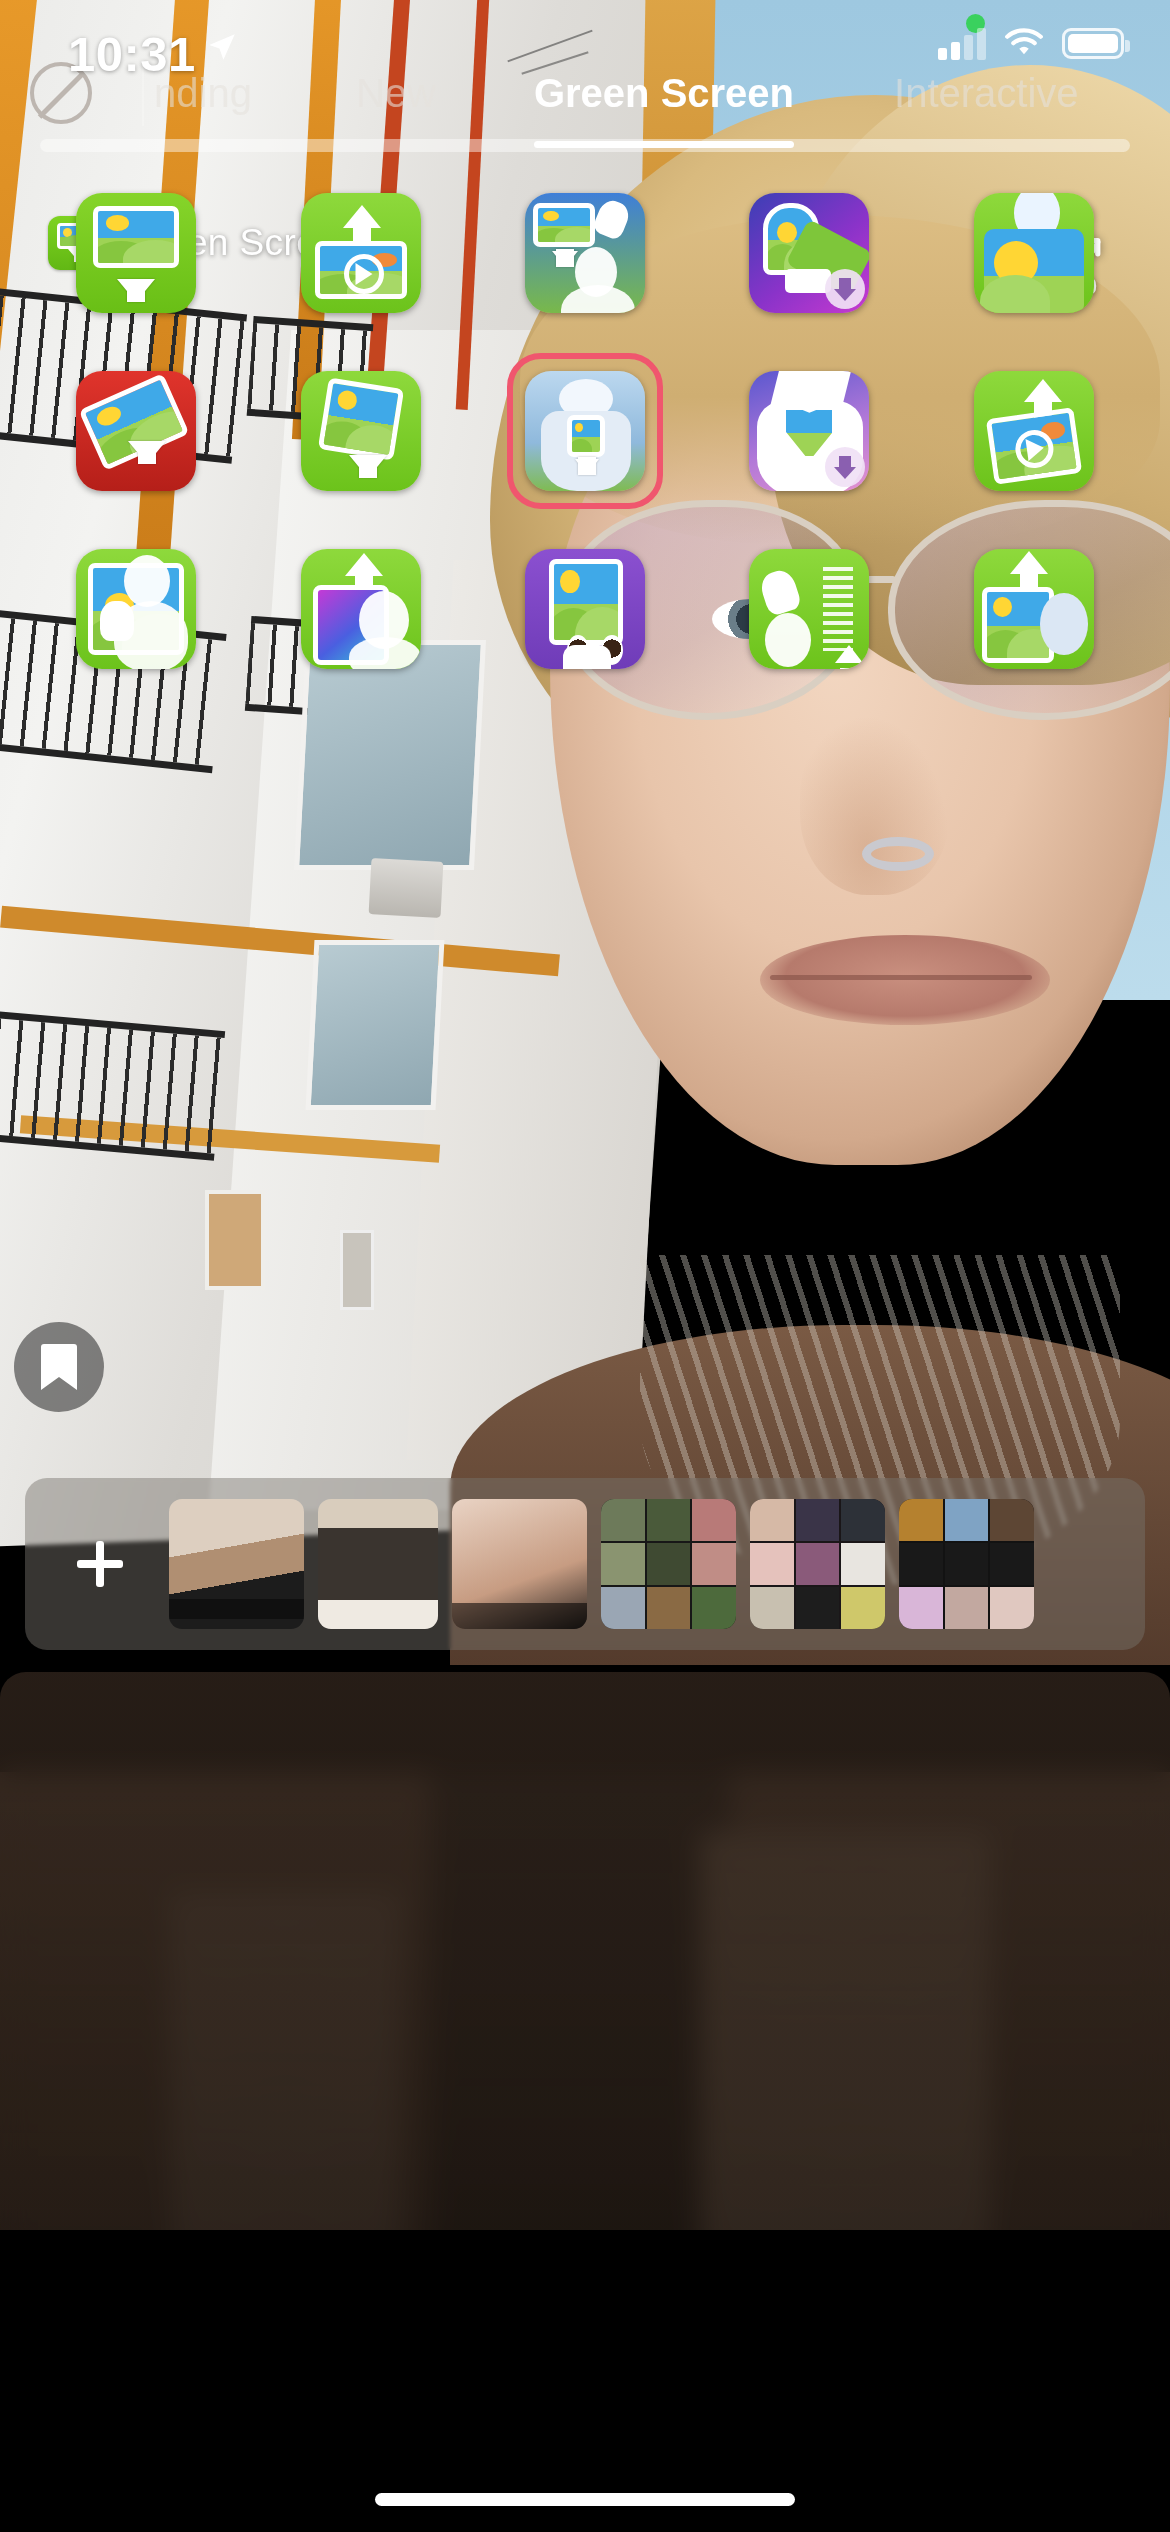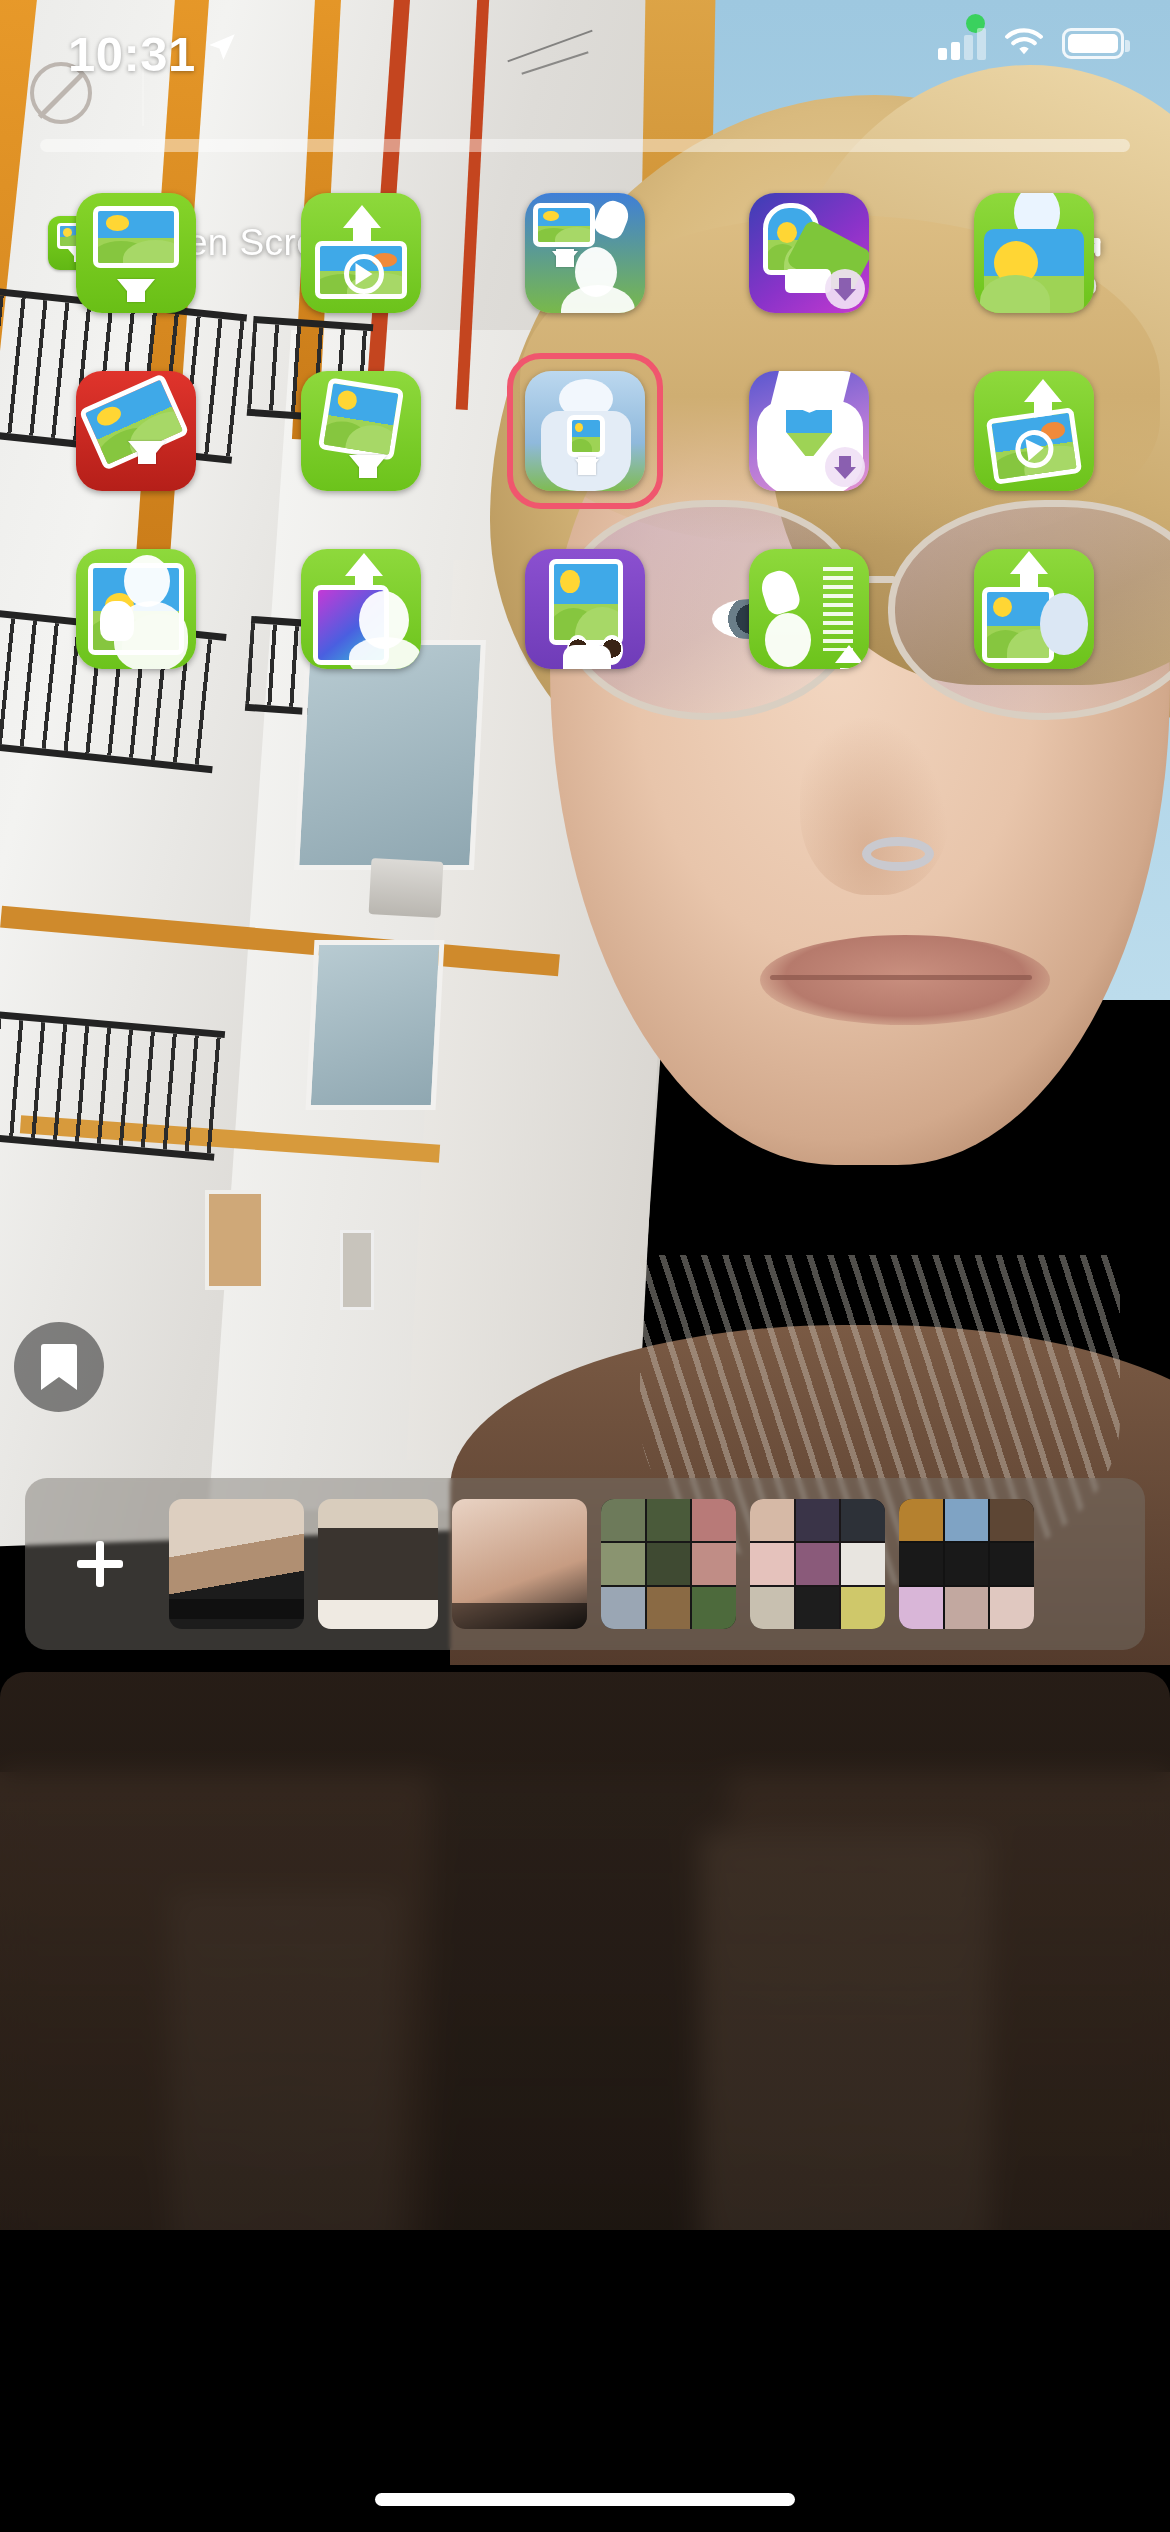--- a/index.html
+++ b/index.html
@@ -441,20 +441,26 @@
       </div>
     </div>
   </div>
 
   <div class="panel"></div>
   <div class="panel-solid"></div>
 
   <div class="tabbar">
     <div class="noeff"></div>
     <div class="tabdiv"></div>
+    <div class="tabs">
+      <div class="tab clipped">nding</div>
+      <div class="tab t-new">New</div>
+      <div class="tab t-gs active">Green Screen</div>
+      <div class="tab t-int">Interactive</div>
+    </div>
   </div>
 
   <div class="grid">
 
     <div class="cell">
       <div class="selring"></div>
       <div class="fx bg-green sel">
         <div class="ph" style="left:17px;top:13px;width:86px;height:62px;">
           <div class="sun"></div>
             <div class="hill"></div>

